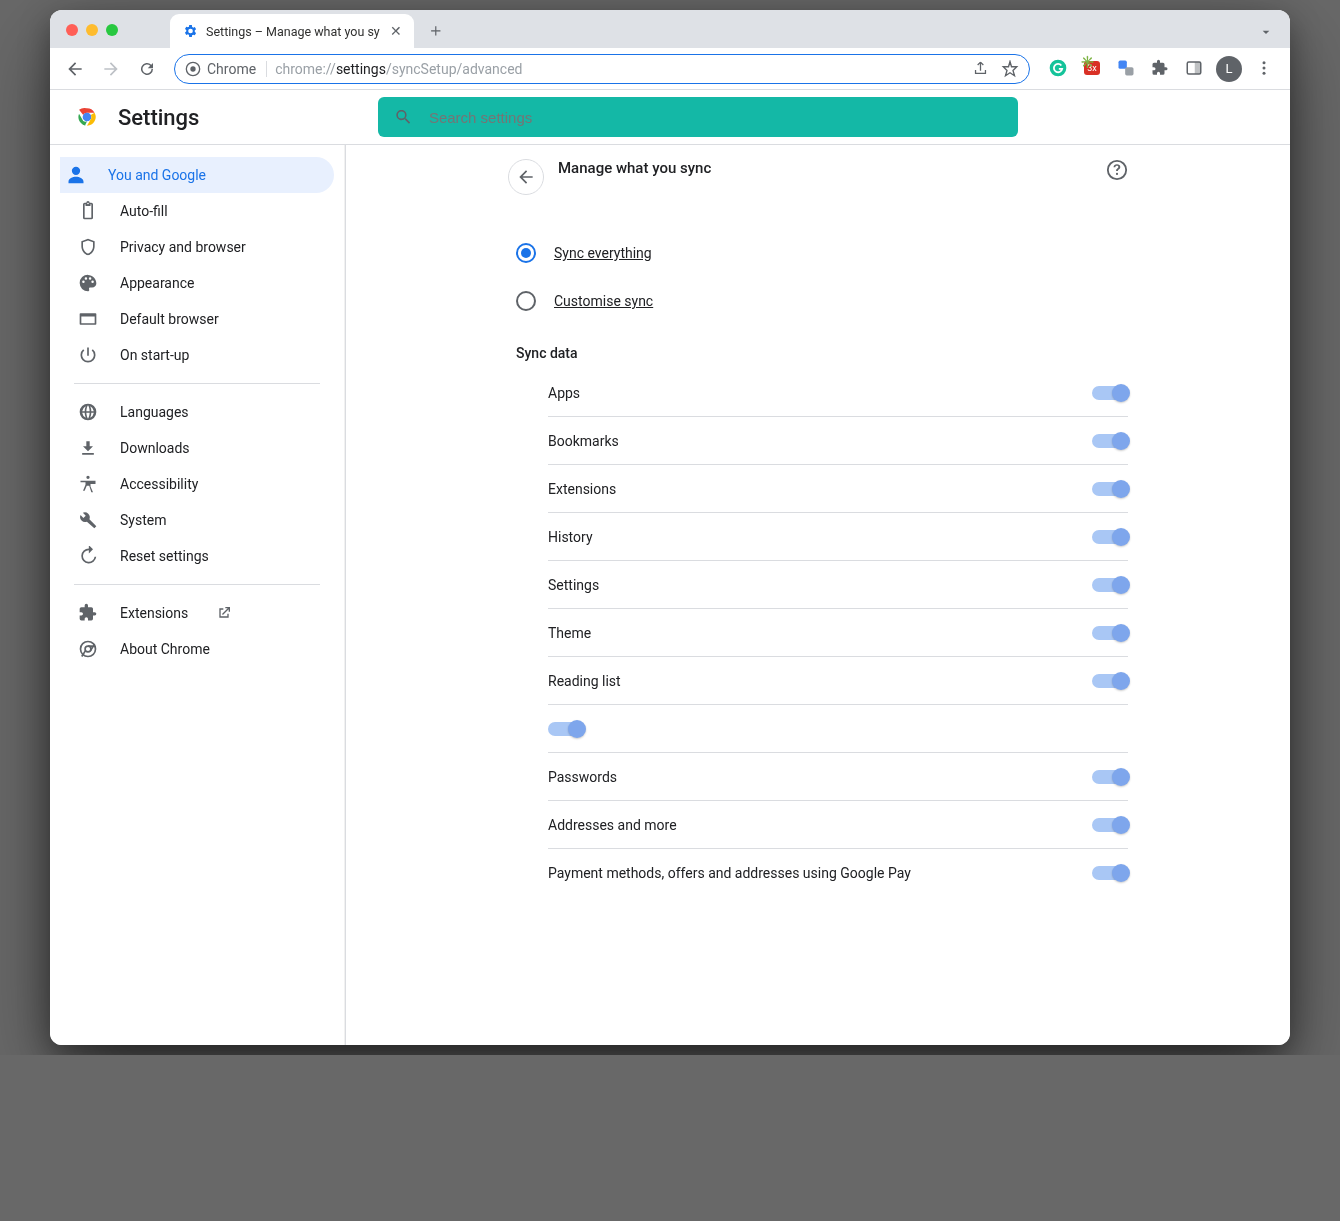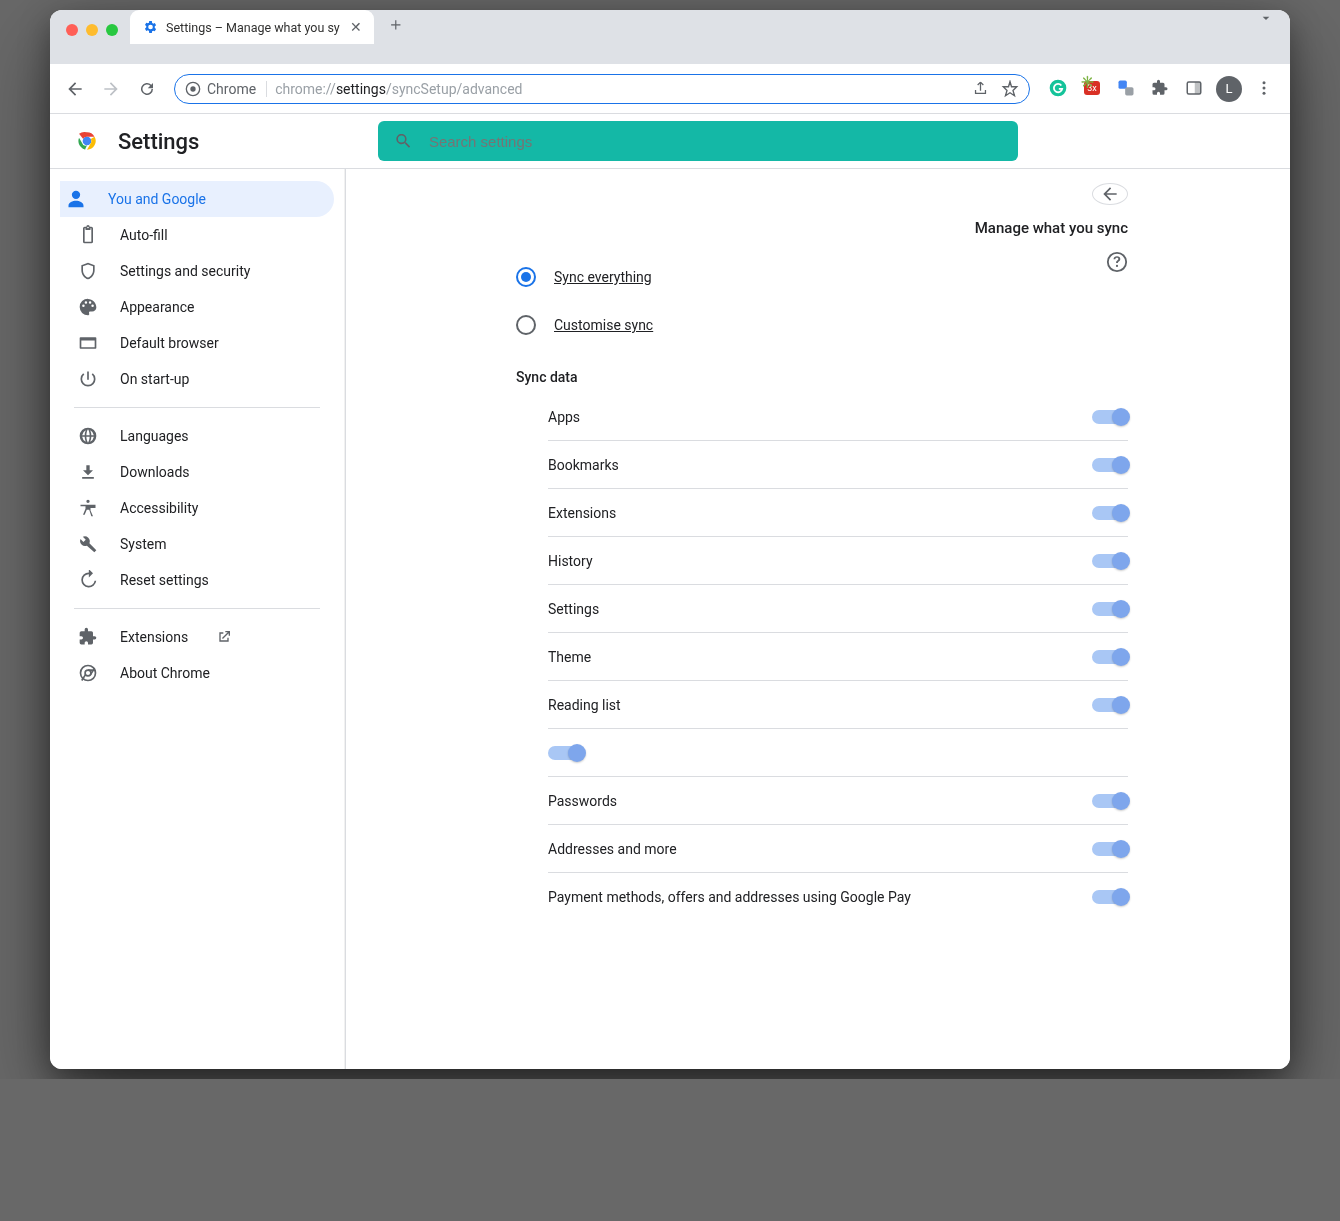--- a/index.html
+++ b/index.html
@@ -15,35 +15,35 @@
   }
   html,body{margin:0;padding:0;background:#686868;font-family:Roboto,"Segoe UI",Arial,sans-serif;font-size:14px;color:var(--black-text);}
   * {box-sizing:border-box;}
   
   .window{
     position:relative;width:1240px;margin:10px auto;background:var(--win-bg);
     border-radius:12px;overflow:hidden;box-shadow:0 30px 80px -10px rgba(0,0,0,0.6),0 10px 30px rgba(0,0,0,0.35);
   }
   
   
-  .tabstrip{height:54px;background:var(--tabstrip);display:flex;padding-left:80px;position:relative;}
+  .tabstrip{height:38px;background:var(--tabstrip);display:flex;align-items:flex-end;padding-left:120px;position:relative;}
   .traffic{position:absolute;left:16px;top:14px;display:flex;gap:8px;}
   .traffic span{width:12px;height:12px;border-radius:50%;display:block;}
   .tl-close{background:#ff5f57;}
   .tl-min{background:#febc2e;}
   .tl-max{background:#28c840;}
   .tab{background:#fff;height:34px;border-radius:9px 9px 0 0;min-width:240px;display:flex;align-items:center;padding:0 10px 0 12px;font-size:12.5px;color:var(--grey-text);gap:8px;}
   .tab .favicon{width:16px;height:16px;display:flex;align-items:center;justify-content:center;}
   .tab-title{flex:1;white-space:nowrap;overflow:hidden;color:#30302f;}
   .tab-close{width:16px;height:16px;font-size:14px;display:flex;align-items:center;justify-content:center;color:#5f6368;}
   .new-tab{width:28px;height:28px;margin:0 0 4px 8px;display:flex;align-items:center;justify-content:center;color:#5f6368;font-size:18px;border-radius:50%;}
   .tabstrip-right{margin-left:auto;margin-right:16px;margin-bottom:8px;color:#5f6368;}
   
   
-  .toolbar{height:50px;background:#fff;border-bottom:1px solid var(--divider);display:flex;align-items:center;padding:0 10px;gap:6px;}
+  .toolbar{height:42px;background:#fff;border-bottom:1px solid var(--divider);display:flex;align-items:center;padding:0 10px;gap:6px;}
   .navbtn{width:30px;height:30px;display:flex;align-items:center;justify-content:center;color:#5f6368;border-radius:50%;font-size:18px;}
   .navbtn.dis{color:#bdc1c6;}
   .omni{flex:1;margin:0 6px;height:30px;border:1.5px solid var(--omni-border);border-radius:30px;display:flex;align-items:center;padding:0 10px;gap:8px;font-size:14px;}
   .omni .chip{display:flex;align-items:center;gap:6px;color:var(--grey-text);padding-right:10px;border-right:1px solid var(--divider);}
   .omni .url{flex:1;color:#9aa0a6;white-space:nowrap;}
   .omni .url b{color:var(--black-text);font-weight:400;}
   .omni-icons{display:flex;align-items:center;gap:12px;color:#5f6368;}
   .toolbar-ext{display:flex;gap:10px;padding:0 4px;}
   .extb{width:24px;height:24px;display:flex;align-items:center;justify-content:center;font-size:17px;}
   .avatar-chip{width:26px;height:26px;border-radius:50%;background:#5f6368;color:#fff;display:flex;align-items:center;justify-content:center;font-size:13px;}
@@ -61,21 +61,21 @@
   .navitem{height:36px;display:flex;align-items:center;padding:0 16px 0 18px;gap:22px;color:var(--black-text);font-size:14px;border-radius:0 22px 22px 0;cursor:pointer;}
   .navitem .ni-icon{width:20px;height:20px;color:var(--grey-text);display:flex;align-items:center;justify-content:center;font-size:18px;}
   .navitem.active{background:var(--blue-light);color:var(--blue);padding-left:6px;}
   .navitem.active .ni-icon{color:var(--blue);}
   .navdivider{height:1px;background:var(--divider);margin:10px 14px;}
   .navitem .ext-link{margin-left:6px;font-size:15px;color:var(--grey-text);}
   
   .main{flex:1;display:flex;justify-content:center;border-left:1px solid var(--divider);}
   .col{width:620px;padding:14px 0 40px;}
   
-  .pagehead{display:flex;align-items:flex-end;height:46px;gap:14px;margin-bottom:24px;flex-direction:column;}
+  .pagehead{display:flex;align-items:flex-start;height:46px;gap:14px;margin-bottom:24px;}
   .backbtn{width:36px;height:36px;border:1px solid var(--divider);border-radius:50%;display:flex;align-items:center;justify-content:center;color:#5f6368;font-size:20px;cursor:pointer;}
   .pagehead h2{font-size:15px;font-weight:500;margin:0;flex:1;}
   .help{width:22px;height:22px;color:var(--grey-text);}
   
   .radiogroup{padding:0 0 0 8px;}
   .radio-row{display:flex;align-items:center;height:48px;gap:18px;font-size:14px;cursor:pointer;text-decoration:underline;}
   .radio-outer{width:20px;height:20px;border-radius:50%;border:2px solid var(--grey-text);display:flex;align-items:center;justify-content:center;}
   .radio-row.selected .radio-outer{border-color:var(--blue);}
   .radio-inner{width:10px;height:10px;border-radius:50%;background:var(--blue);display:none;}
   .radio-row.selected .radio-inner{display:block;}
@@ -235,21 +235,21 @@
             </svg>
           </span>
           <span>Auto-fill</span>
         </div>
         <div class="navitem">
           <span class="ni-icon">
             <svg width="20" height="20" viewBox="0 0 24 24">
               <path fill="currentColor" d="M12 2 4 5v6c0 5 3.4 9.7 8 11 4.6-1.3 8-6 8-11V5l-8-3Zm0 2.2 6 2.2V11c0 4-2.6 7.8-6 8.9-3.4-1.1-6-4.9-6-8.9V6.4l6-2.2Z"></path>
             </svg>
           </span>
-          <span>Settings and security</span>
+          <span>Privacy and browser</span>
         </div>
         <div class="navitem">
           <span class="ni-icon">
             <svg width="20" height="20" viewBox="0 0 24 24">
               <path fill="currentColor" d="M12 2a10 10 0 0 0 0 20c1 0 1.5-.8 1.5-1.5 0-.5-.3-1-.3-1.5 0-.8.7-1.5 1.5-1.5H17a5 5 0 0 0 5-5c0-5-4.5-10-10-10ZM6.5 12a1.5 1.5 0 1 1 0-3 1.5 1.5 0 0 1 0 3Zm3-4a1.5 1.5 0 1 1 0-3 1.5 1.5 0 0 1 0 3Zm5 0a1.5 1.5 0 1 1 0-3 1.5 1.5 0 0 1 0 3Zm3 4a1.5 1.5 0 1 1 0-3 1.5 1.5 0 0 1 0 3Z"></path>
             </svg>
           </span>
           <span>Appearance</span>
         </div>
         <div class="navitem">

